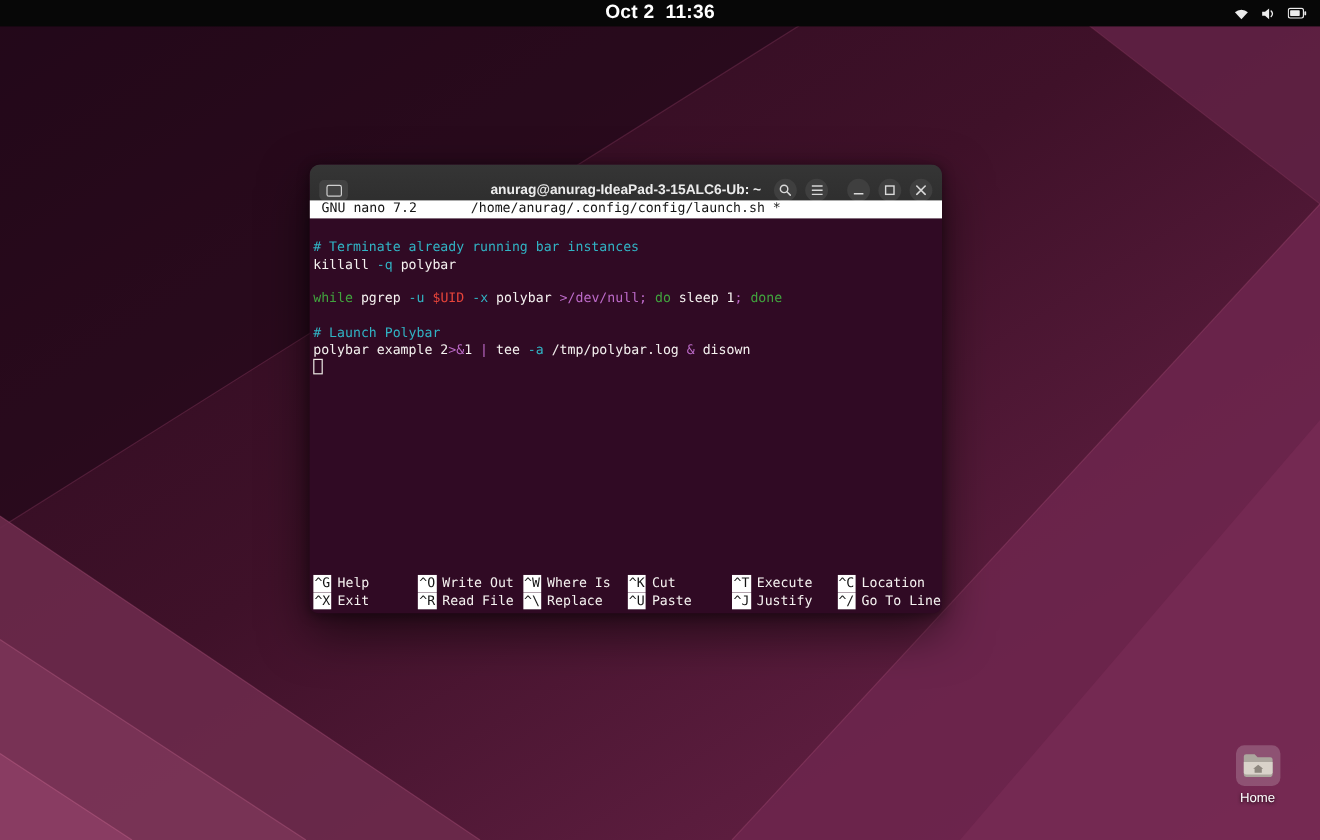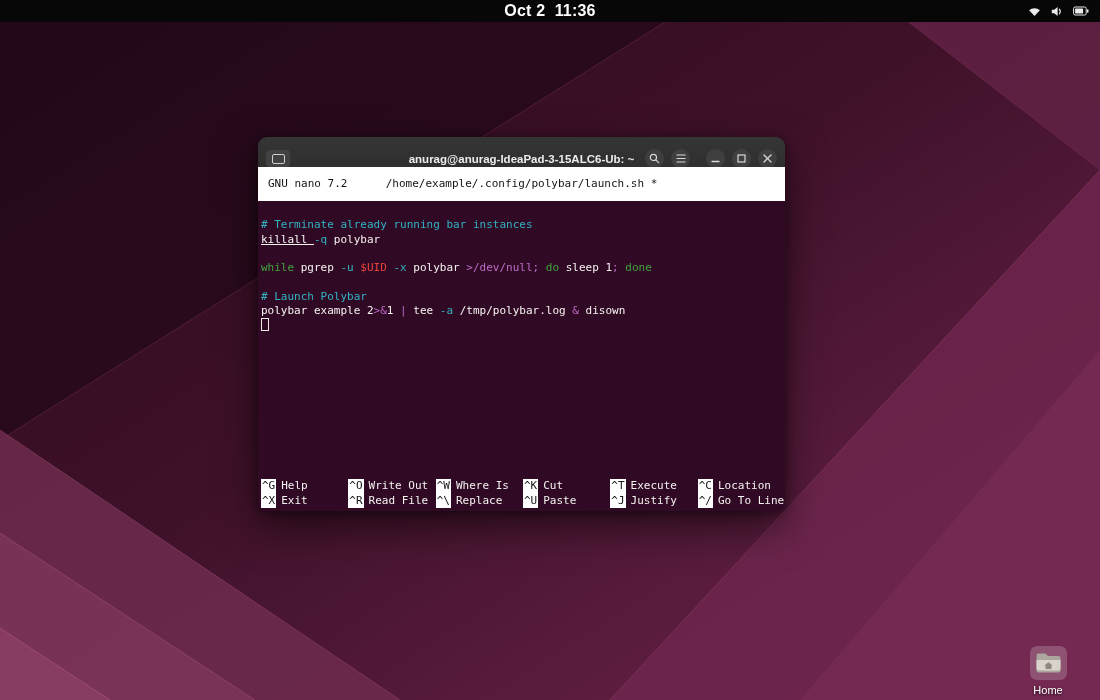--- a/index.html
+++ b/index.html
@@ -29,33 +29,33 @@
              display:flex; align-items:center; justify-content:center; padding:0; }
   .tab-glyph { width:11px; height:8px; border:1px solid #cfcfcf; border-radius:2px; }
   .controls { margin-left:auto; display:flex; align-items:center; gap:7px; }
   .cbtn { width:19px; height:19px; border-radius:50%; background:#3f3f3f; border:none; padding:0;
           display:flex; align-items:center; justify-content:center; cursor:default; }
   .cbtn.gap { margin-left:9px; }
 
   
   .term { position:absolute; top:30px; left:0; right:0; bottom:0; display:flex; flex-direction:column;
           font-family:"DejaVu Sans Mono", monospace; font-size:11px; line-height:14.3px; }
-  .nano-titlebar { flex:0 0 auto; height:34px; background:#ffffff; color:#141414; display:flex;
+  .nano-titlebar { flex:0 0 auto; height:15px; background:#ffffff; color:#141414; display:flex;
                    align-items:center; padding-left:10px; position:relative; white-space:pre; }
   .nano-file { position:absolute; left:50%; transform:translateX(-50%); white-space:pre; }
   .nano-body { flex:1 1 auto; padding:3px 0 0 3px; overflow:hidden; }
   .nline { white-space:pre; min-height:14.3px; }
   .cursor { display:inline-block; width:6px; height:11px; border:1px solid #ece8e4; vertical-align:-1px; }
   .nano-shortcuts { flex:0 0 auto; padding:0 0 3px 3px; }
   .srow { display:grid; grid-template-columns:repeat(6,1fr); height:14.3px; white-space:pre; }
   .scell { display:flex; align-items:center; color:#f5f2f0; overflow:hidden; }
   .chip { background:#ffffff; color:#141414; padding:0 1px; margin-right:5px; flex:0 0 auto; }
 
   
-  .home { position:absolute; right:21px; bottom:4px; width:62px; z-index:5;
+  .home { position:absolute; right:21px; bottom:29px; width:62px; z-index:5;
           display:flex; flex-direction:column; align-items:center; gap:4px; cursor:default; }
   .home-tile { width:37px; height:34px; border-radius:7px; background:rgba(238,226,234,0.22);
                display:flex; align-items:center; justify-content:center; }
   .home-label { color:#ffffff; font-size:11px; text-shadow:0 1px 3px rgba(0,0,0,.85); }
 </style>
 </head>
 <body>
 
 <svg class="wallpaper" viewBox="0 0 1100 700" preserveAspectRatio="none" aria-hidden="true">
   <defs>
@@ -141,26 +141,26 @@
           <line x1="1" y1="1" x2="8" y2="8" stroke="#d9d9d9" stroke-width="1.3" stroke-linecap="round"></line>
           <line x1="8" y1="1" x2="1" y2="8" stroke="#d9d9d9" stroke-width="1.3" stroke-linecap="round"></line>
         </svg>
       </button>
     </div>
   </div>
 
   <div class="term">
     <div class="nano-titlebar">
       <span>GNU nano 7.2</span>
-      <span class="nano-file">/home/example/.config/polybar/launch.sh *</span>
+      <span class="nano-file">/home/anurag/.config/config/launch.sh *</span>
     </div>
     <div class="nano-body" id="nano-lines">
         <div class="nline"></div>
         <div class="nline"><span style="color: rgb(49, 179, 196);"># Terminate already running bar instances</span></div>
-        <div class="nline"><span style="color: rgb(245, 242, 240); text-decoration: underline;">killall </span><span style="color: rgb(49, 179, 196);">-q</span><span style="color: rgb(245, 242, 240);"> polybar</span></div>
+        <div class="nline"><span style="color: rgb(245, 242, 240);">killall </span><span style="color: rgb(49, 179, 196);">-q</span><span style="color: rgb(245, 242, 240);"> polybar</span></div>
         <div class="nline"></div>
         <div class="nline"><span style="color: rgb(65, 163, 62);">while</span><span style="color: rgb(245, 242, 240);"> pgrep </span><span style="color: rgb(49, 179, 196);">-u</span><span style="color: rgb(245, 242, 240);"> </span><span style="color: rgb(232, 68, 58);">$UID</span><span style="color: rgb(245, 242, 240);"> </span><span style="color: rgb(49, 179, 196);">-x</span><span style="color: rgb(245, 242, 240);"> polybar </span><span style="color: rgb(188, 106, 200);">&gt;/dev/null;</span><span style="color: rgb(245, 242, 240);"> </span><span style="color: rgb(65, 163, 62);">do</span><span style="color: rgb(245, 242, 240);"> sleep 1</span><span style="color: rgb(188, 106, 200);">;</span><span style="color: rgb(245, 242, 240);"> </span><span style="color: rgb(65, 163, 62);">done</span></div>
         <div class="nline"></div>
         <div class="nline"><span style="color: rgb(49, 179, 196);"># Launch Polybar</span></div>
         <div class="nline"><span style="color: rgb(245, 242, 240);">polybar example 2</span><span style="color: rgb(188, 106, 200);">&gt;&amp;</span><span style="color: rgb(245, 242, 240);">1 </span><span style="color: rgb(188, 106, 200);">|</span><span style="color: rgb(245, 242, 240);"> tee </span><span style="color: rgb(49, 179, 196);">-a</span><span style="color: rgb(245, 242, 240);"> /tmp/polybar.log </span><span style="color: rgb(188, 106, 200);">&amp;</span><span style="color: rgb(245, 242, 240);"> disown</span></div>
         <div class="nline"><span class="cursor"></span></div>
       </div>
     <div class="nano-shortcuts" id="nano-shortcuts">
         <div class="srow"><div class="scell"><span class="chip">^G</span><span>Help</span></div><div class="scell"><span class="chip">^O</span><span>Write Out</span></div><div class="scell"><span class="chip">^W</span><span>Where Is</span></div><div class="scell"><span class="chip">^K</span><span>Cut</span></div><div class="scell"><span class="chip">^T</span><span>Execute</span></div><div class="scell"><span class="chip">^C</span><span>Location</span></div></div>
         <div class="srow"><div class="scell"><span class="chip">^X</span><span>Exit</span></div><div class="scell"><span class="chip">^R</span><span>Read File</span></div><div class="scell"><span class="chip">^\</span><span>Replace</span></div><div class="scell"><span class="chip">^U</span><span>Paste</span></div><div class="scell"><span class="chip">^J</span><span>Justify</span></div><div class="scell"><span class="chip">^/</span><span>Go To Line</span></div></div>

